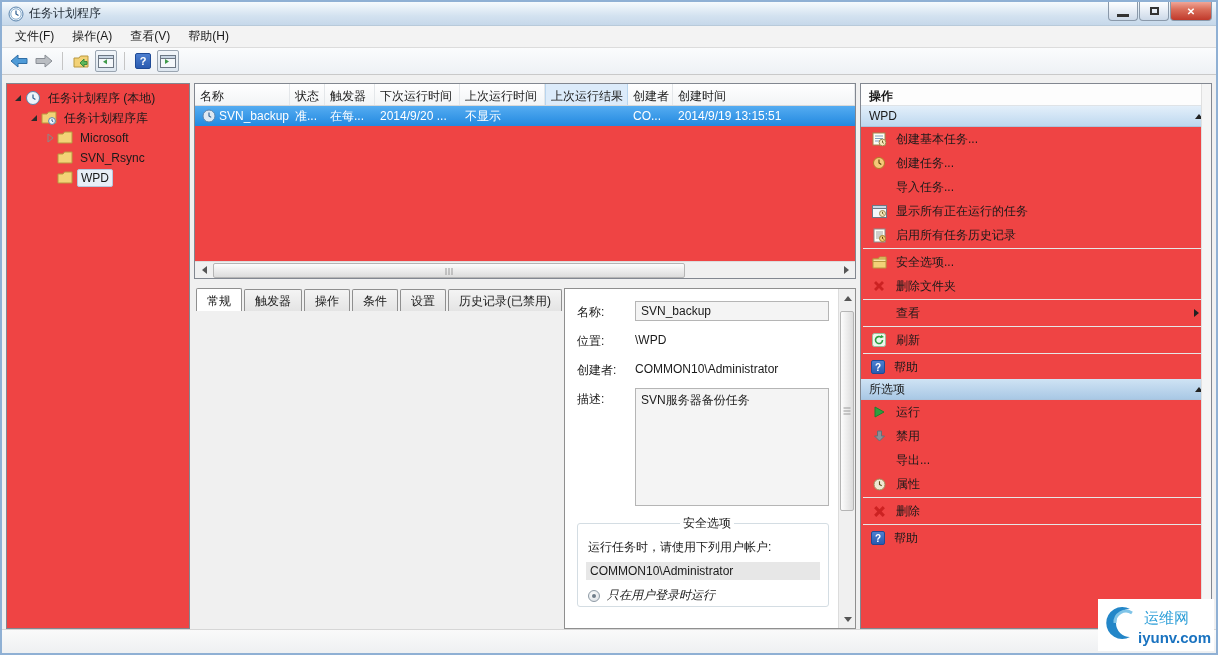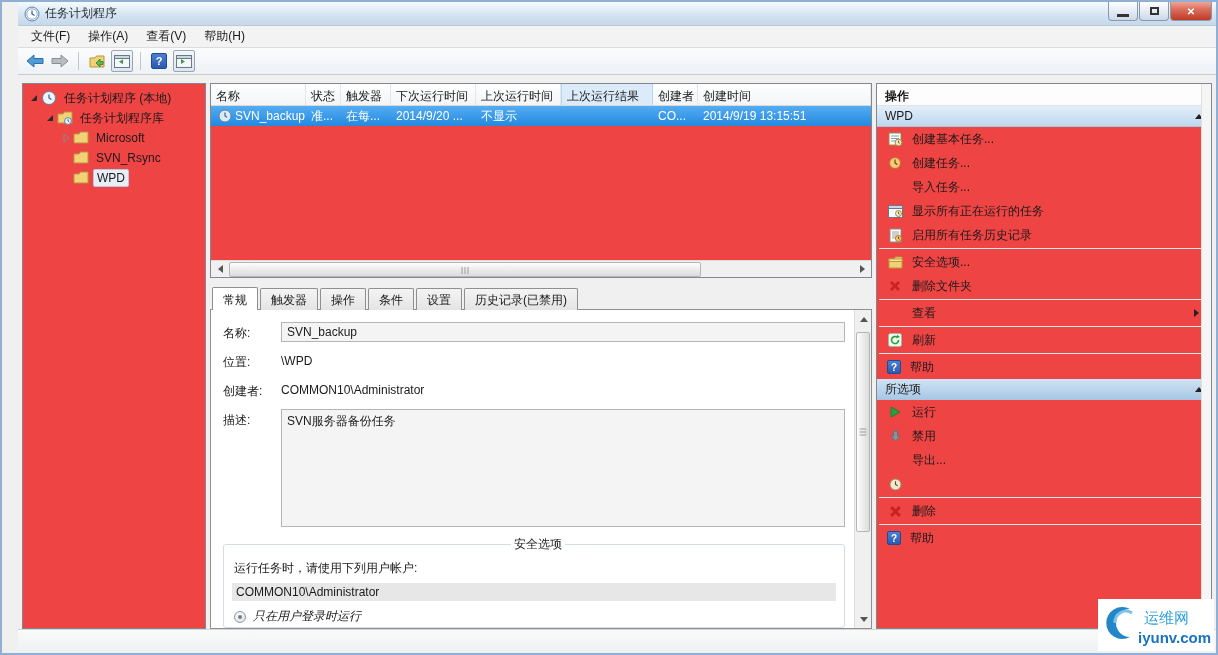--- a/index.html
+++ b/index.html
@@ -1,17 +1,17 @@
 <!DOCTYPE html>
 <html><head>
 <meta charset="utf-8">
 <style>
   * { margin:0; padding:0; box-sizing:border-box; }
   html,body { width:1218px; height:655px; font-family:"Liberation Sans", sans-serif; font-size:12px; color:#1a1a1a; }
-  .window { position:relative; width:1218px; height:655px; border:2px solid #8fb0d4; background:#f0f0f0; overflow:hidden;padding-left:16px; }
+  .window { position:relative; width:1218px; height:655px; border:2px solid #8fb0d4; background:#f0f0f0; overflow:hidden; }
 
   
   .titlebar { height:24px; display:flex; align-items:center; padding:0 4px; background:linear-gradient(#f6fafd,#d3e2f0 60%, #c6d8ea); border-bottom:1px solid #b8cada; }
   .title-icon { width:16px; height:16px; margin:0 5px 0 2px; }
   .title-text { flex:1; color:#1f2933; }
   .winbtns { display:flex; gap:1px; align-self:flex-start; }
   .winbtn { width:30px; height:19px; border:1px solid #8a99aa; border-top:none; border-radius:0 0 4px 4px; background:linear-gradient(#fdfeff,#e8eef6 45%,#ccd9e8); display:flex; align-items:center; justify-content:center; font-size:10px; color:#333; }
   .winbtn.close { width:42px; background:linear-gradient(#f0a698,#db6f5b 40%,#c0392b); color:#fff; font-weight:bold; }
   .glyph-min { width:12px; height:3px; background:#333; margin-top:8px; }
   .glyph-restore { width:9px; height:8px; border:2px solid #333; }
@@ -36,21 +36,21 @@
   .twisty { width:10px; height:10px; margin-right:2px; flex:none; }
   .tree-icon { width:16px; height:16px; margin-right:4px; flex:none; }
   .tree-label { padding:1px 3px; }
   .tree-label.selected { background:#e8eef7; border:1px solid #b5c8de; border-radius:2px; }
 
   
   .list-pane { height:196px; position:relative; overflow:hidden; }
   .list-header { display:flex; height:22px; background:linear-gradient(#ffffff,#f2f4f6); border-bottom:1px solid #d9d9d9; }
   .hcell { padding:4px 4px 0 5px; border-right:1px solid #e4e7ea; overflow:hidden; white-space:nowrap; }
   .hcell.sorted { background:#dcebfa; border-right:1px solid #b9d5ee; border-left:1px solid #b9d5ee; }
-  .c0{width:95px} .c1{width:35px} .c2{width:50px} .c3{width:85px} .c4{width:85px} .c5{width:92px} .c6{width:45px} .c7{flex:1}
+  .c0{width:95px} .c1{width:35px} .c2{width:50px} .c3{width:85px} .c4{width:85px} .c5{width:83px} .c6{width:45px} .c7{flex:1}
   .list-row { display:flex; height:20px; align-items:center; background:linear-gradient(#55acf1,#2389e0); color:#fff; }
   .rcell { padding:0 4px 0 5px; overflow:hidden; white-space:nowrap; }
   .row-icon { width:14px; height:14px; margin:0 3px 0 2px; flex:none; }
   .cell-with-icon { display:flex; align-items:center; }
 
   
   .hscroll { position:absolute; left:0; right:0; bottom:0; height:17px; background:#f0f0f0; border-top:1px solid #dcdcdc; display:flex; align-items:center; }
   .sb-btn { width:17px; height:17px; background:#f0f0f0; display:flex; align-items:center; justify-content:center; flex:none; }
   .sb-thumb-h { height:15px; margin:0 1px; background:linear-gradient(#fdfdfd,#dcdcdc); border:1px solid #b5b5b5; border-radius:2px; width:472px; position:relative; }
   .grip-h { position:absolute; left:50%; top:4px; transform:translateX(-50%); display:flex; gap:2px; }
@@ -58,21 +58,21 @@
   .vscroll { position:absolute; top:0; right:0; bottom:0; width:17px; background:#f0f0f0; border-left:1px solid #dcdcdc; }
   .sb-thumb-v { position:absolute; top:22px; left:1px; width:14px; height:200px; background:linear-gradient(90deg,#fdfdfd,#dcdcdc); border:1px solid #b5b5b5; border-radius:2px; }
   .grip-v { position:absolute; top:50%; left:50%; transform:translate(-50%,-50%); }
   .grip-v i { display:block; width:7px; height:1px; background:#9a9a9a; margin:2px 0; }
   .arr-up { width:0; height:0; border:4px solid transparent; border-bottom:5px solid #555; margin-top:-3px; }
   .arr-down { width:0; height:0; border:4px solid transparent; border-top:5px solid #555; margin-bottom:-3px; }
   .arr-left { width:0; height:0; border:4px solid transparent; border-right:5px solid #555; margin-left:-3px; }
   .arr-right { width:0; height:0; border:4px solid transparent; border-left:5px solid #555; margin-right:-3px; }
 
   
-  .detail { margin-top:10px; flex:1; display:flex; flex-direction:column; }
+  .detail { margin-top:10px; flex:1; display:flex; flex-direction:row; }
   .tabs { display:flex; height:22px; padding-left:2px; position:relative; z-index:2; }
   .tab { padding:3px 10px 0 10px; border:1px solid #8f8f8f; border-bottom:none; border-radius:2px 2px 0 0; background:linear-gradient(#f4f4f4,#e4e4e4); margin-right:2px; white-space:nowrap; }
   .tab.active { background:#fff; height:23px; margin-top:-1px; padding-top:4px; }
   .tab-content { flex:1; background:#fff; border:1px solid #8f8f8f; margin-top:-1px; position:relative; overflow:hidden; padding:12px 26px 0 12px; }
   .frow { display:flex; margin-bottom:9px; }
   .flabel { width:58px; flex:none; padding-top:3px; }
   .textbox { flex:1; background:#f4f4f4; border:1px solid #b5b5b5; padding:2px 5px; height:20px; }
   .textarea { flex:1; background:#f4f4f4; border:1px solid #b5b5b5; padding:3px 5px; height:118px; }
   .ftext { padding-top:3px; }
   .secbox { border:1px solid #d4dde3; border-radius:3px; margin-top:4px; padding:4px 8px 8px 8px; height:92px; }
@@ -440,20 +440,21 @@
         <span class="ap-icon"></span>
         <span class="ap-label">导出...</span>
       </div>
       <div class="ap-item">
         <span class="ap-icon">
           <svg width="13" height="13" viewBox="0 0 13 13">
               <circle cx="6.5" cy="6.5" r="5.5" fill="#efe7d2" stroke="#9d8a55"></circle>
               <path d="M6.5 3.2 V6.5 L8.7 7.8" stroke="#5f4d1d" stroke-width="1.1" fill="none"></path>
             </svg>
         </span>
+        <span class="ap-label">属性</span>
       </div>
       <div class="ap-sep"></div>
       <div class="ap-item">
         <span class="ap-icon">
           <svg width="13" height="13" viewBox="0 0 12 12">
               <path d="M1 3 L3 1 L6 4 L9 1 L11 3 L8 6 L11 9 L9 11 L6 8 L3 11 L1 9 L4 6 Z" fill="#cc2222"></path>
             </svg>
         </span>
         <span class="ap-label">删除</span>
       </div>

